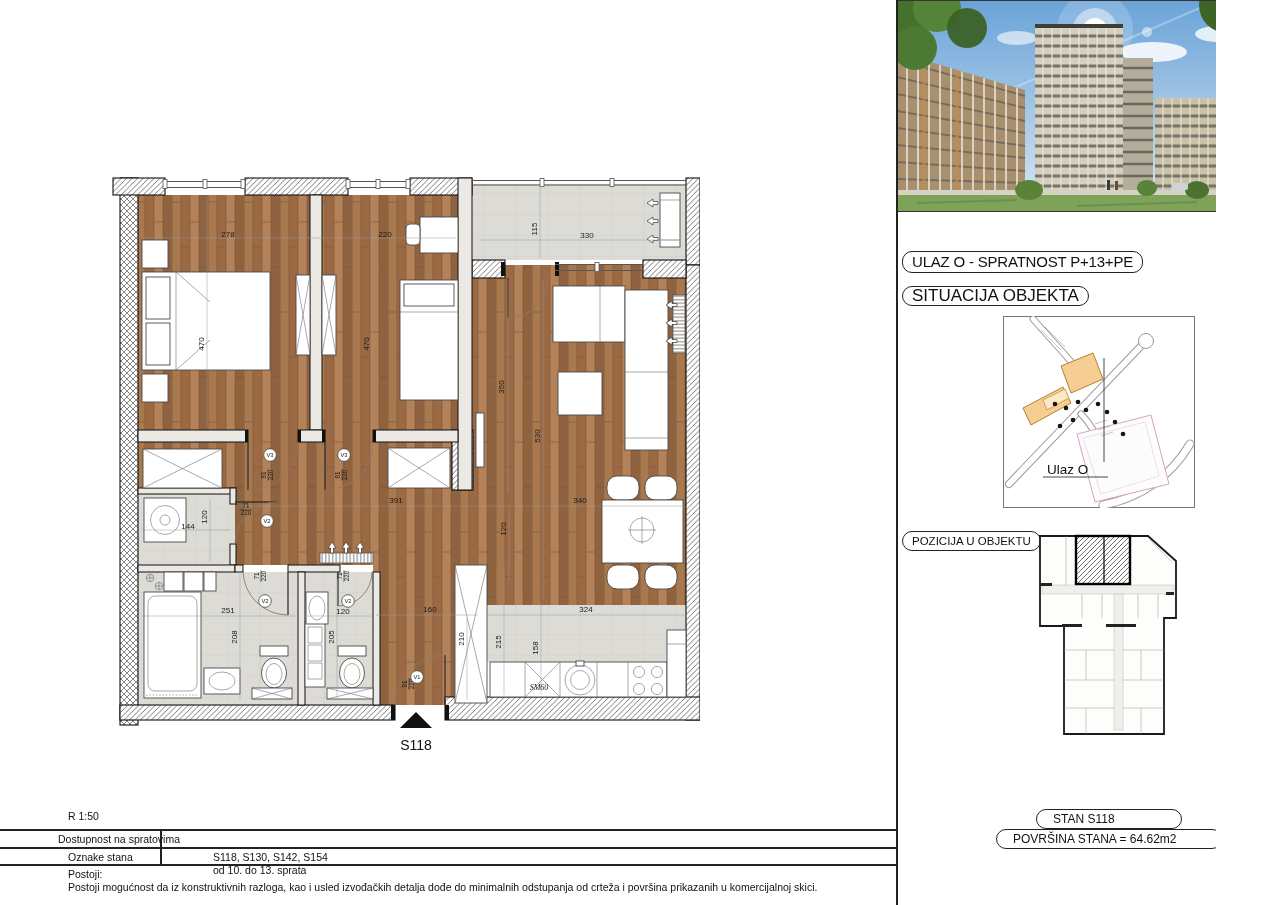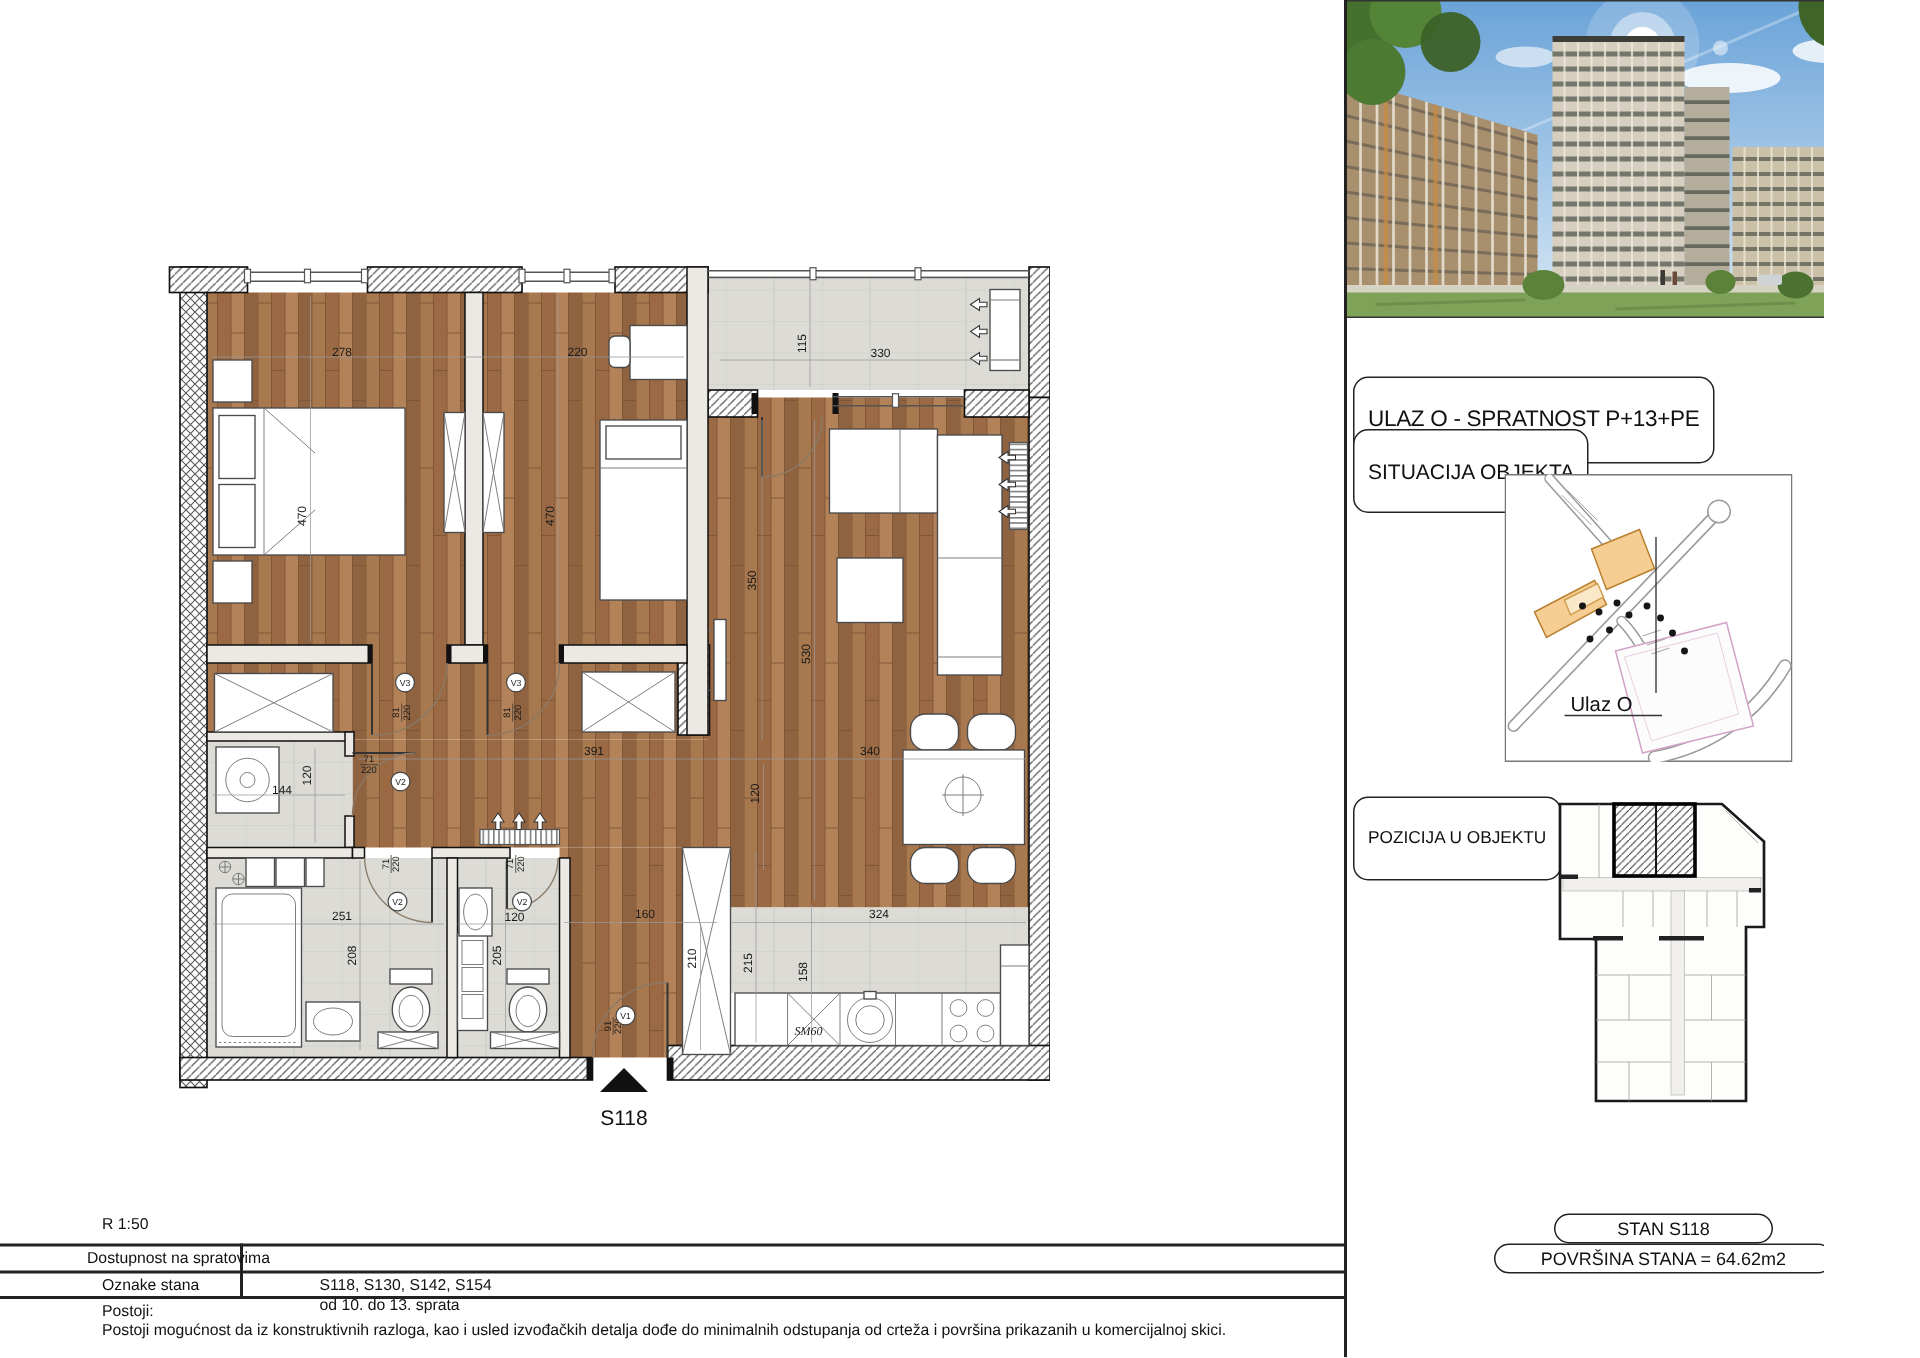--- a/index.html
+++ b/index.html
@@ -1,23 +1,23 @@
 <!DOCTYPE html>
 <html><head>
 <meta charset="utf-8">
 <style>
   html,body{margin:0;padding:0;background:#fff;}
   .page{position:relative;width:1216px;height:905px;background:#fff;overflow:hidden;
         font-family:"Liberation Sans",sans-serif;color:#111;}
   .abs{position:absolute;}
   
   .pill{position:absolute;border:1.3px solid #222;border-radius:10px;background:#fff;
-        font-size:12px;line-height:16px;padding:19px 9px;white-space:nowrap;color:#111;}
+        font-size:12px;line-height:16px;padding:1px 9px;white-space:nowrap;color:#111;}
   .pill.big{font-size:15px;line-height:18px;letter-spacing:-0.2px;}
-  .pill.center{text-align:center;padding:1px 16px;}
+  .pill.center{text-align:left;padding:1px 16px;}
   
   .hline{position:absolute;left:0;width:898px;height:1.5px;background:#222;}
   .vsep{position:absolute;width:1.5px;background:#222;}
   .ftxt{position:absolute;font-size:10.5px;color:#111;white-space:nowrap;margin-left:38px;}
   
   .dim{font-family:"Liberation Sans",sans-serif;font-size:8px;fill:#1a1a1a;text-anchor:middle;}
   .it{font-style:italic;font-family:"Liberation Serif",serif;}
   .frac{font-family:"Liberation Sans",sans-serif;font-size:6.3px;fill:#1a1a1a;text-anchor:middle;}
   .vlab{font-family:"Liberation Sans",sans-serif;font-size:5.8px;fill:#1a1a1a;text-anchor:middle;}
   .vcirc{fill:#fff;stroke:#444;stroke-width:0.8;}
@@ -557,21 +557,21 @@
       <path d="M349,145 a6,6 0 0 1 12,0 v-3 a6,6 0 0 0 -12,0 z" fill="#3a3028"></path>
       <rect x="344" y="153" width="22" height="36" rx="4" fill="#ded8cc"></rect>
       <rect x="348" y="158" width="15" height="26" rx="3" fill="#b29064"></rect>
       <rect x="348" y="189" width="6" height="18" fill="#4a443c"></rect>
       <rect x="358" y="189" width="6" height="18" fill="#4a443c"></rect>
     </g>
     <rect x="0.5" y="0.5" width="382" height="211" fill="none" stroke="#333" stroke-width="1"></rect>
   </svg>
 
   <div class="pill big" style="left:902px;top:251px">ULAZ O - SPRATNOST P+13+PE</div>
-  <div class="pill" style="left:902px;top:286px;font-size:14px">SITUACIJA OBJEKTA</div>
+  <div class="pill" style="left:902px;top:286px;font-size:17px">SITUACIJA OBJEKTA</div>
 
   <svg class="abs" style="left:1003px;top:316px" width="192" height="192" viewBox="0 0 192 192">
     <rect x="0.5" y="0.5" width="191" height="191" fill="#fff" stroke="#777" stroke-width="1"></rect>
     <g stroke-linecap="round" fill="none">
       <path d="M6,168 L140,28" stroke="#999" stroke-width="8"></path>
         <path d="M6,168 L140,28" stroke="#fff" stroke-width="6"></path>
       <circle cx="143" cy="25" r="7.5" fill="#fff" stroke="#999" stroke-width="1"></circle>
       <path d="M78,98 C96,116 108,150 112,186" stroke="#999" stroke-width="7"></path>
       <path d="M78,98 C96,116 108,150 112,186" stroke="#fff" stroke-width="5"></path>
       <path d="M30,3 L72,50" stroke="#999" stroke-width="7"></path>

